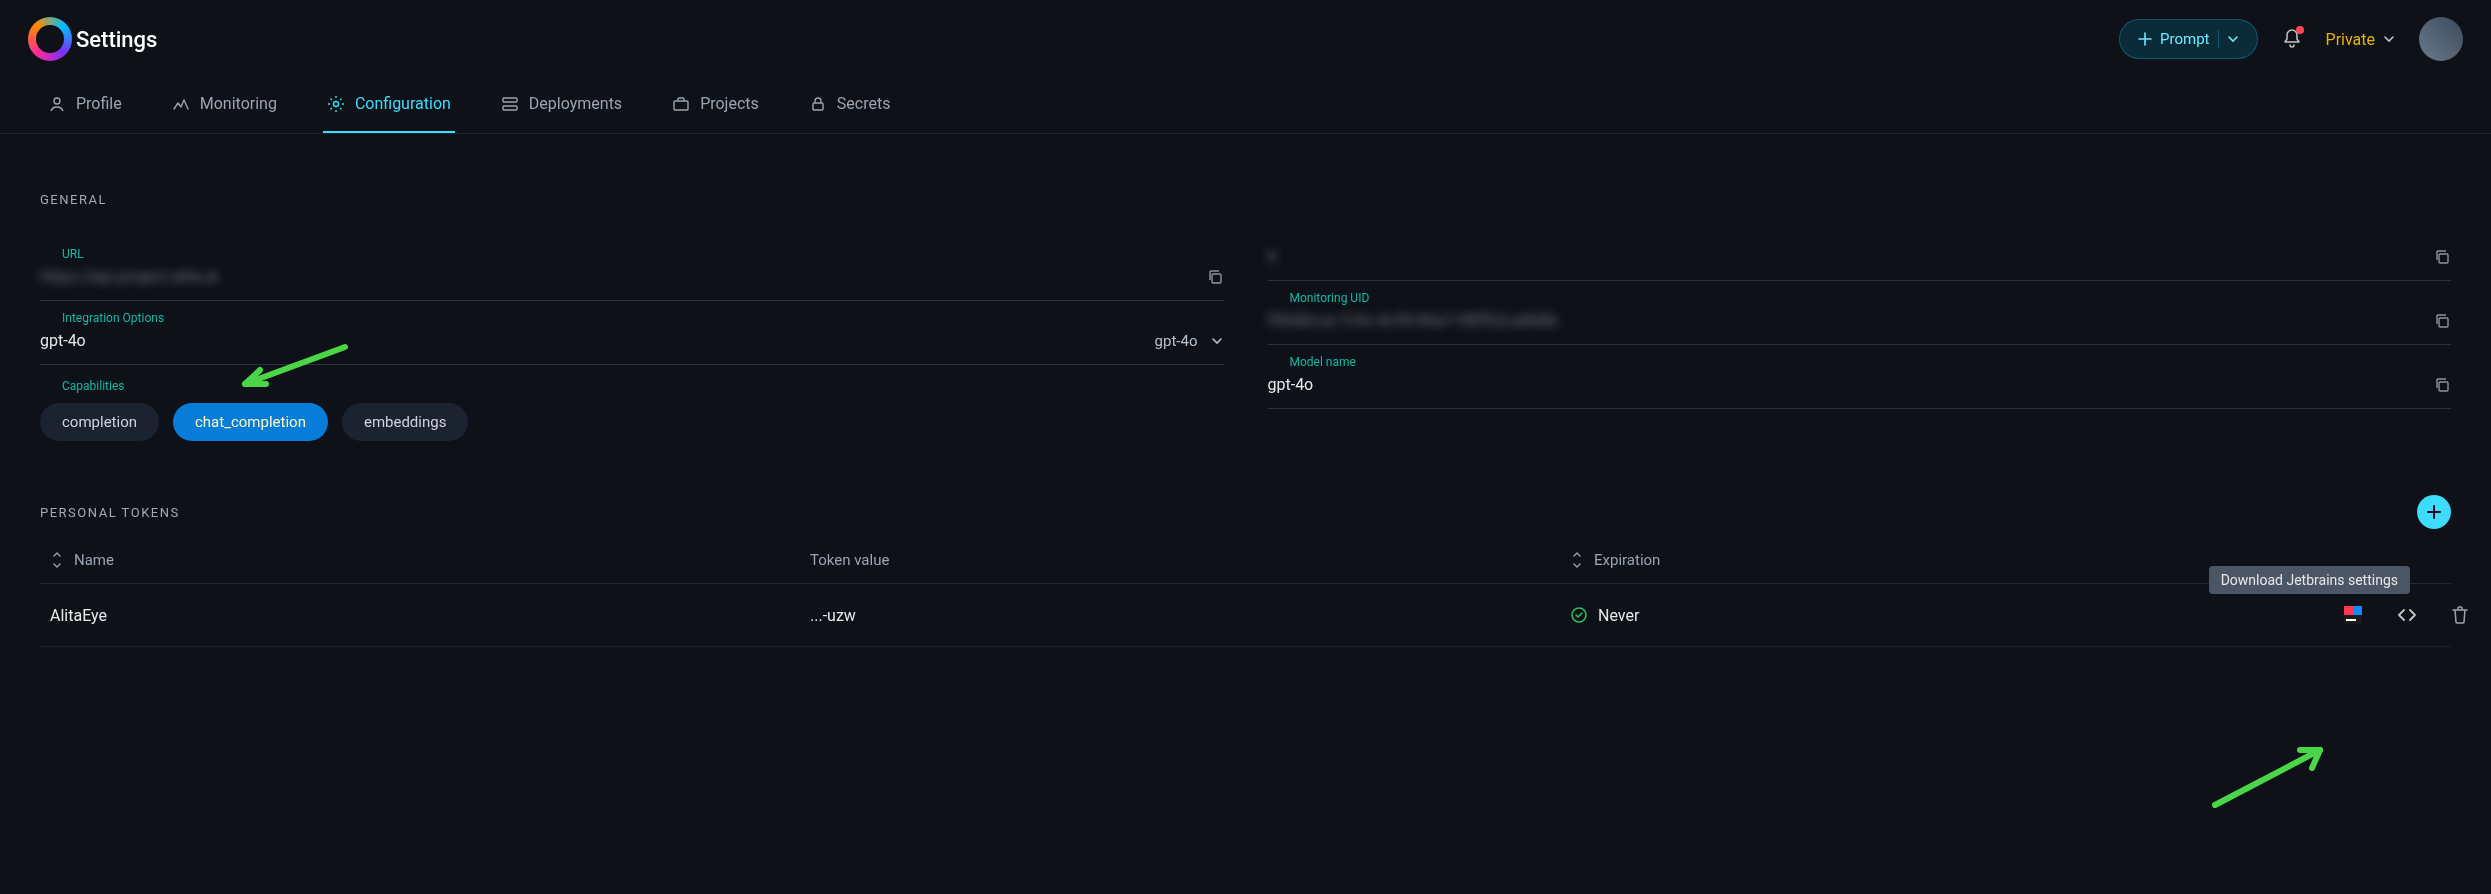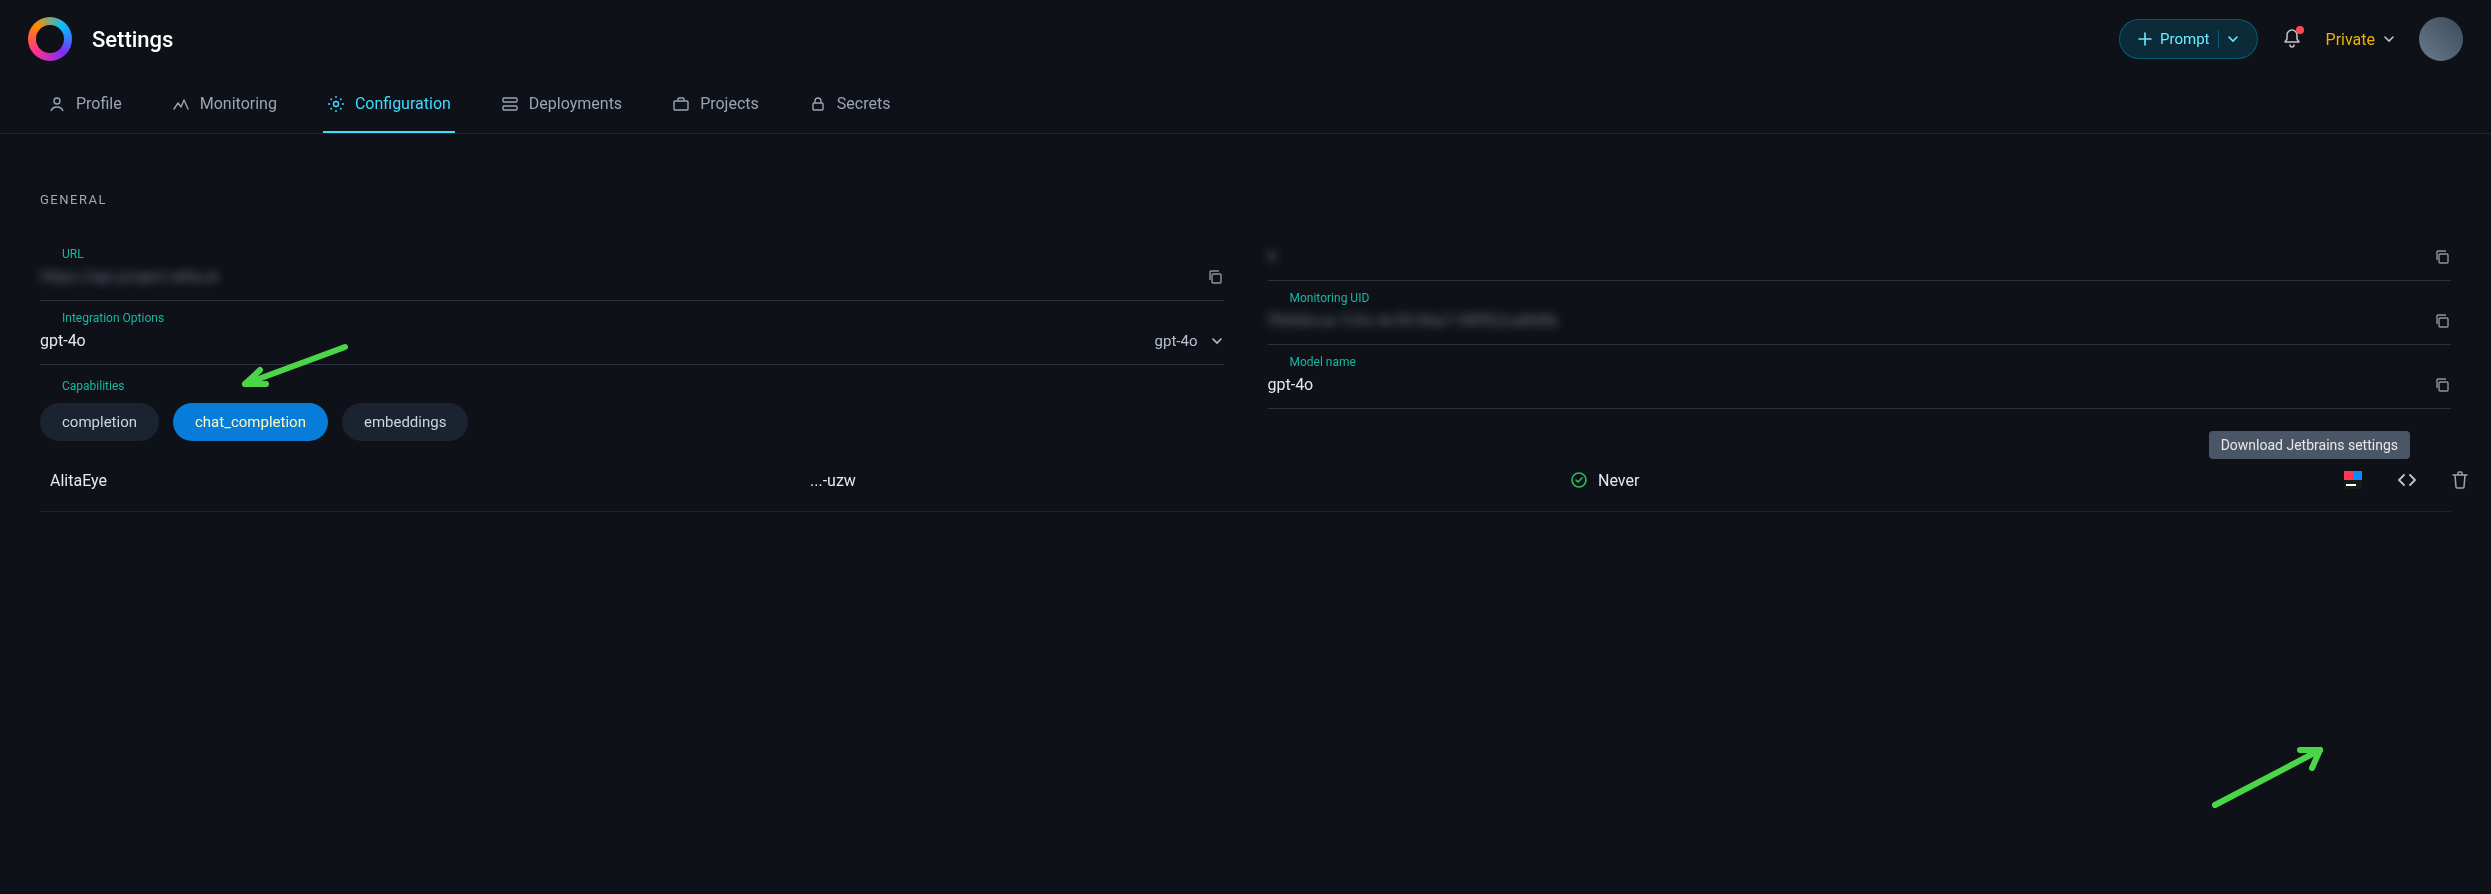--- a/index.html
+++ b/index.html
@@ -12,21 +12,21 @@
       height: 894px;
       overflow: hidden;
     }
     .header {
       display: flex;
       align-items: center;
       justify-content: space-between;
       padding: 16px 28px;
       height: 78px;
     }
-    .header-left { display: flex; align-items: center; gap: 20px; }
+    .header-left { display: flex; align-items: center; gap: 4px; }
     .logo {
       width: 44px; height: 44px; border-radius: 50%;
       background: conic-gradient(from 45deg, #00c2ff, #7b2ff7, #ff2d95, #ff8a00, #00c2ff);
       position: relative;
     }
     .logo::after {
       content:""; position:absolute; inset:8px; border-radius:50%;
       background:#0e1117;
     }
     .page-title { font-size: 22px; font-weight: 500; color: #fff; }
@@ -265,22 +265,48 @@
             <svg width="18" height="18" viewBox="0 0 18 18">
                 <rect x="6" y="6" width="9" height="9" rx="1" stroke="#8b94a1" stroke-width="1.4" fill="none"></rect>
                 <path d="M4 12V4a1 1 0 011-1h8" stroke="#8b94a1" stroke-width="1.4" fill="none"></path>
               </svg>
           </span>
         </div>
       </div>
     </div>
   </div>
 
+  <div class="section-title-row" style="margin-top:54px">
+    <div class="section-title" style="margin:0">PERSONAL TOKENS</div>
+    <div class="add-btn">
+      <svg width="16" height="16" viewBox="0 0 16 16">
+          <path d="M8 2v12M2 8h12" stroke="#0e1117" stroke-width="2" stroke-linecap="round"></path>
+        </svg>
+    </div>
+  </div>
 
   <div class="table">
+    <div class="thead">
+      <div class="th">
+        <svg width="14" height="16" viewBox="0 0 14 16">
+            <path d="M4 4l3-3 3 3M4 12l3 3 3-3" stroke="#9aa4b2" stroke-width="1.4" fill="none" stroke-linecap="round" stroke-linejoin="round"></path>
+          </svg>
+        <span>Name</span>
+      </div>
+      <div class="th">
+        <span>Token value</span>
+      </div>
+      <div class="th">
+        <svg width="14" height="16" viewBox="0 0 14 16">
+            <path d="M4 4l3-3 3 3M4 12l3 3 3-3" stroke="#9aa4b2" stroke-width="1.4" fill="none" stroke-linecap="round" stroke-linejoin="round"></path>
+          </svg>
+        <span>Expiration</span>
+      </div>
+      <div></div>
+    </div>
 
     <div class="trow">
       <div>AlitaEye</div>
       <div>...-uzw</div>
       <div class="exp">
         <svg width="18" height="18" viewBox="0 0 18 18">
             <circle cx="9" cy="9" r="7" stroke="#2dbf5d" stroke-width="1.6" fill="none"></circle>
             <path d="M6 9l2 2 4-4" stroke="#2dbf5d" stroke-width="1.6" fill="none" stroke-linecap="round" stroke-linejoin="round"></path>
           </svg>
         <span>Never</span>

